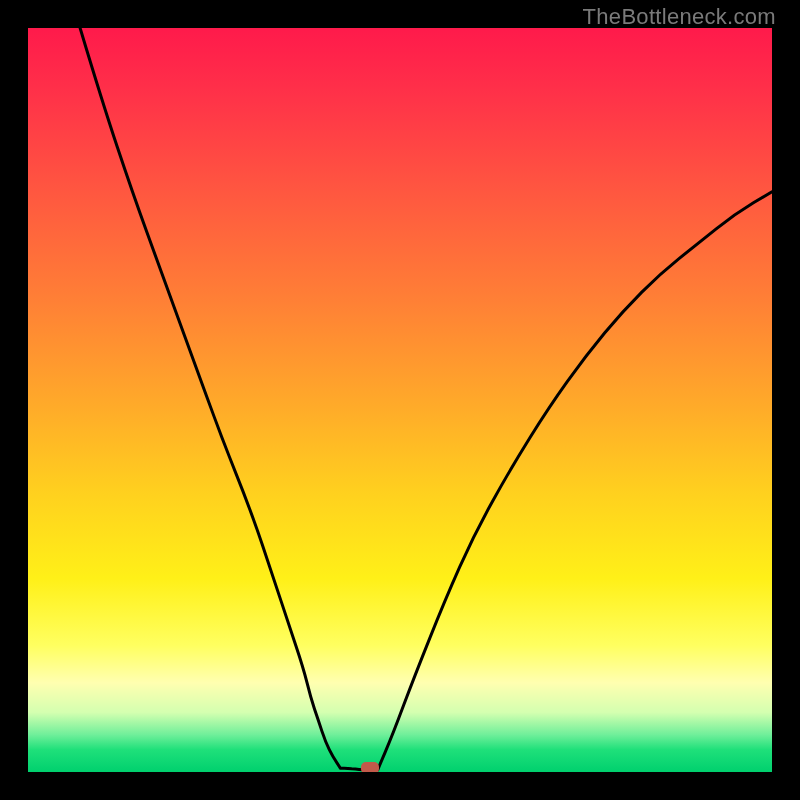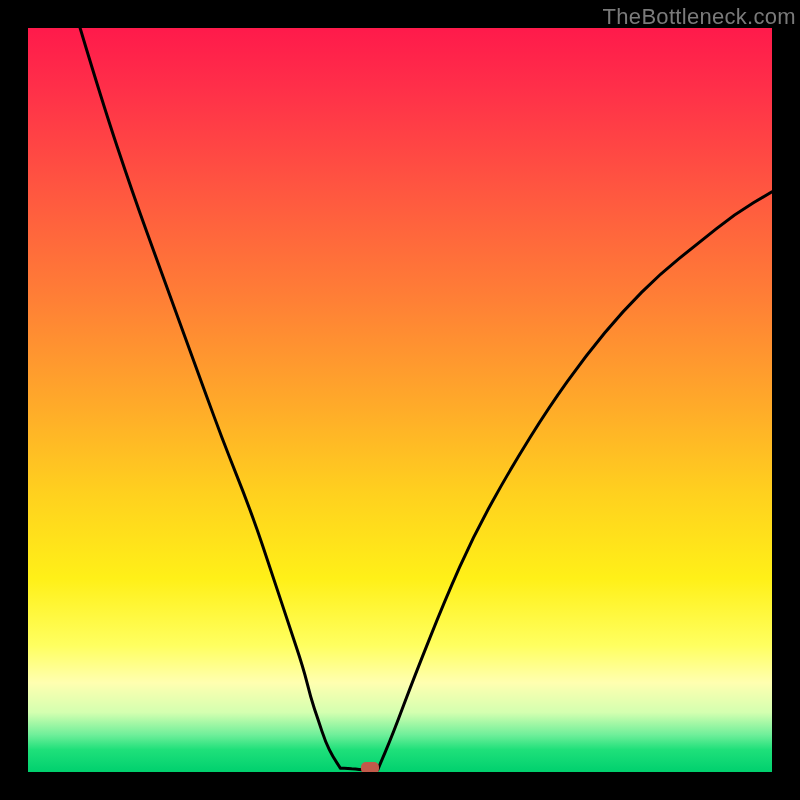--- a/index.html
+++ b/index.html
@@ -13,21 +13,21 @@
   }
   .frame {
     position: relative;
     width: 800px;
     height: 800px;
     background: #000;
   }
   .watermark {
     position: absolute;
     top: 4px;
-    right: 4px;
+    right: 24px;
     color: #7a7a7a;
     font-size: 22px;
     font-weight: 500;
     letter-spacing: 0.3px;
     z-index: 10;
   }
   .plot-area {
     position: absolute;
     left: 28px;
     top: 28px;

